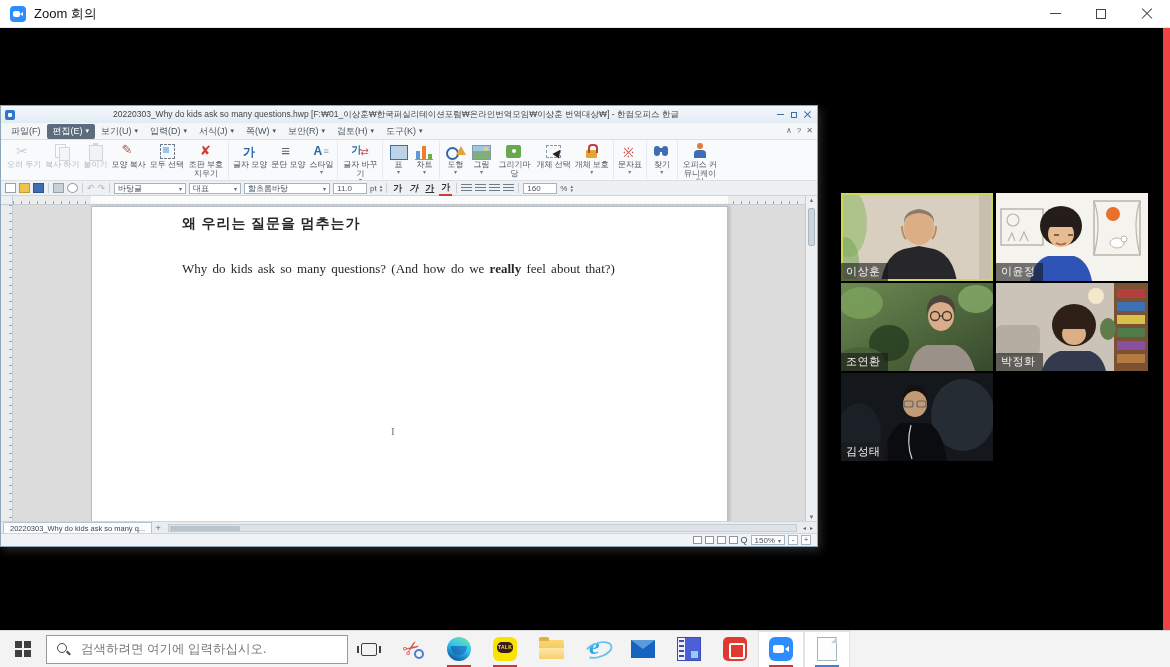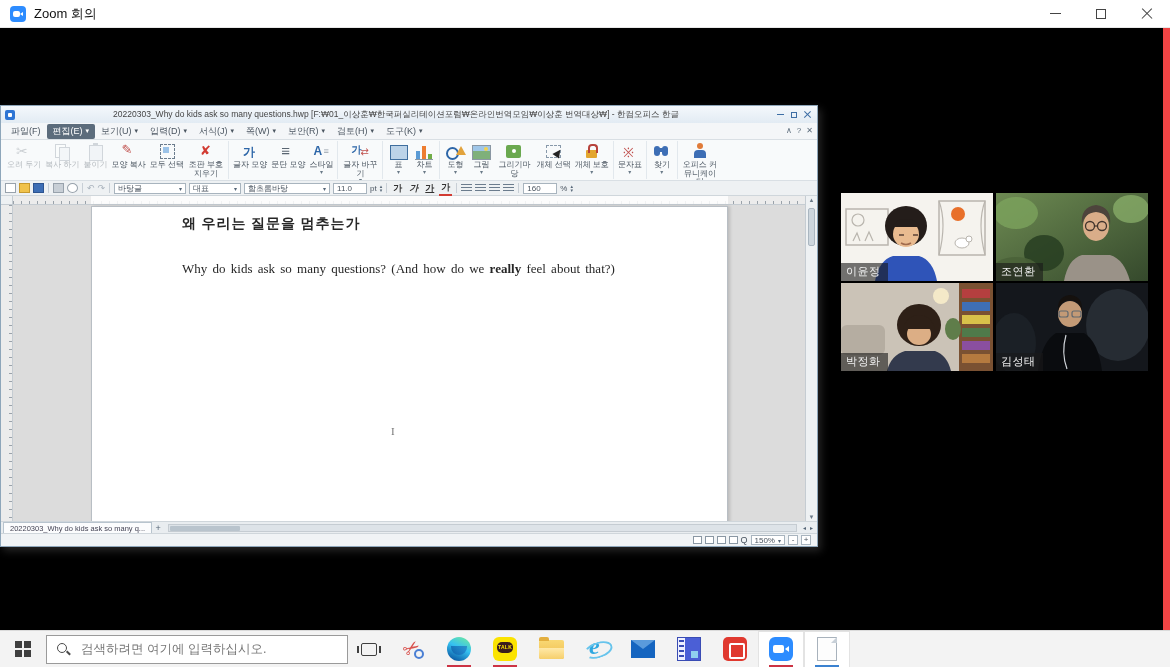--- a/index.html
+++ b/index.html
@@ -547,20 +547,33 @@
             <span style="font-size:6px;color:#567;">▾</span>
           </div>
           <span class="st-pm">-</span>
           <span class="st-pm">+</span>
         </div>
       </div>
     </div>
 
     <div class="video-panel">
 
+      <div class="tile active">
+        <svg viewBox="0 0 152 88">
+          <rect width="152" height="88" fill="#d8cfc0"></rect>
+          <ellipse cx="8" cy="30" rx="18" ry="34" fill="#9fbf7a" opacity=".75"></ellipse>
+          <ellipse cx="4" cy="70" rx="14" ry="26" fill="#7ba85e" opacity=".6"></ellipse>
+          <rect x="138" y="0" width="14" height="88" fill="#c9bfae"></rect>
+          <path d="M40 88 Q45 61 63 56 L78 53 L93 56 Q111 61 116 88 Z" fill="#26262b"></path>
+          <ellipse cx="78" cy="35" rx="15" ry="17" fill="#dcae85"></ellipse>
+          <path d="M63 31 Q62 18 78 16 Q94 18 93 31 Q92 21 78 20 Q64 21 63 31 Z" fill="#8a7a6a"></path>
+          <path d="M61 33 q0 9 4 13 M95 33 q0 9 -4 13" stroke="#b98c63" stroke-width="2" fill="none"></path>
+        </svg>
+        <span class="pname">이상훈</span>
+      </div>
 
 
       <div class="tile">
         <svg viewBox="0 0 152 88">
           <rect width="152" height="88" fill="#f5f3ee"></rect>
           <rect x="5" y="16" width="42" height="36" fill="none" stroke="#b9b5ae" stroke-width="1.5"></rect>
           <circle cx="17" cy="27" r="6" fill="none" stroke="#b9b5ae" stroke-width="1.2"></circle>
           <path d="M12 48 l4 -8 l3 8 M24 48 l4 -9 l4 9" stroke="#b9b5ae" stroke-width="1.2" fill="none"></path>
           <rect x="98" y="8" width="46" height="54" fill="none" stroke="#b9b5ae" stroke-width="1.5"></rect>
           <path d="M98 8 q8 22 0 54 M144 8 q-8 22 0 54" stroke="#b9b5ae" stroke-width="1.2" fill="none"></path>

